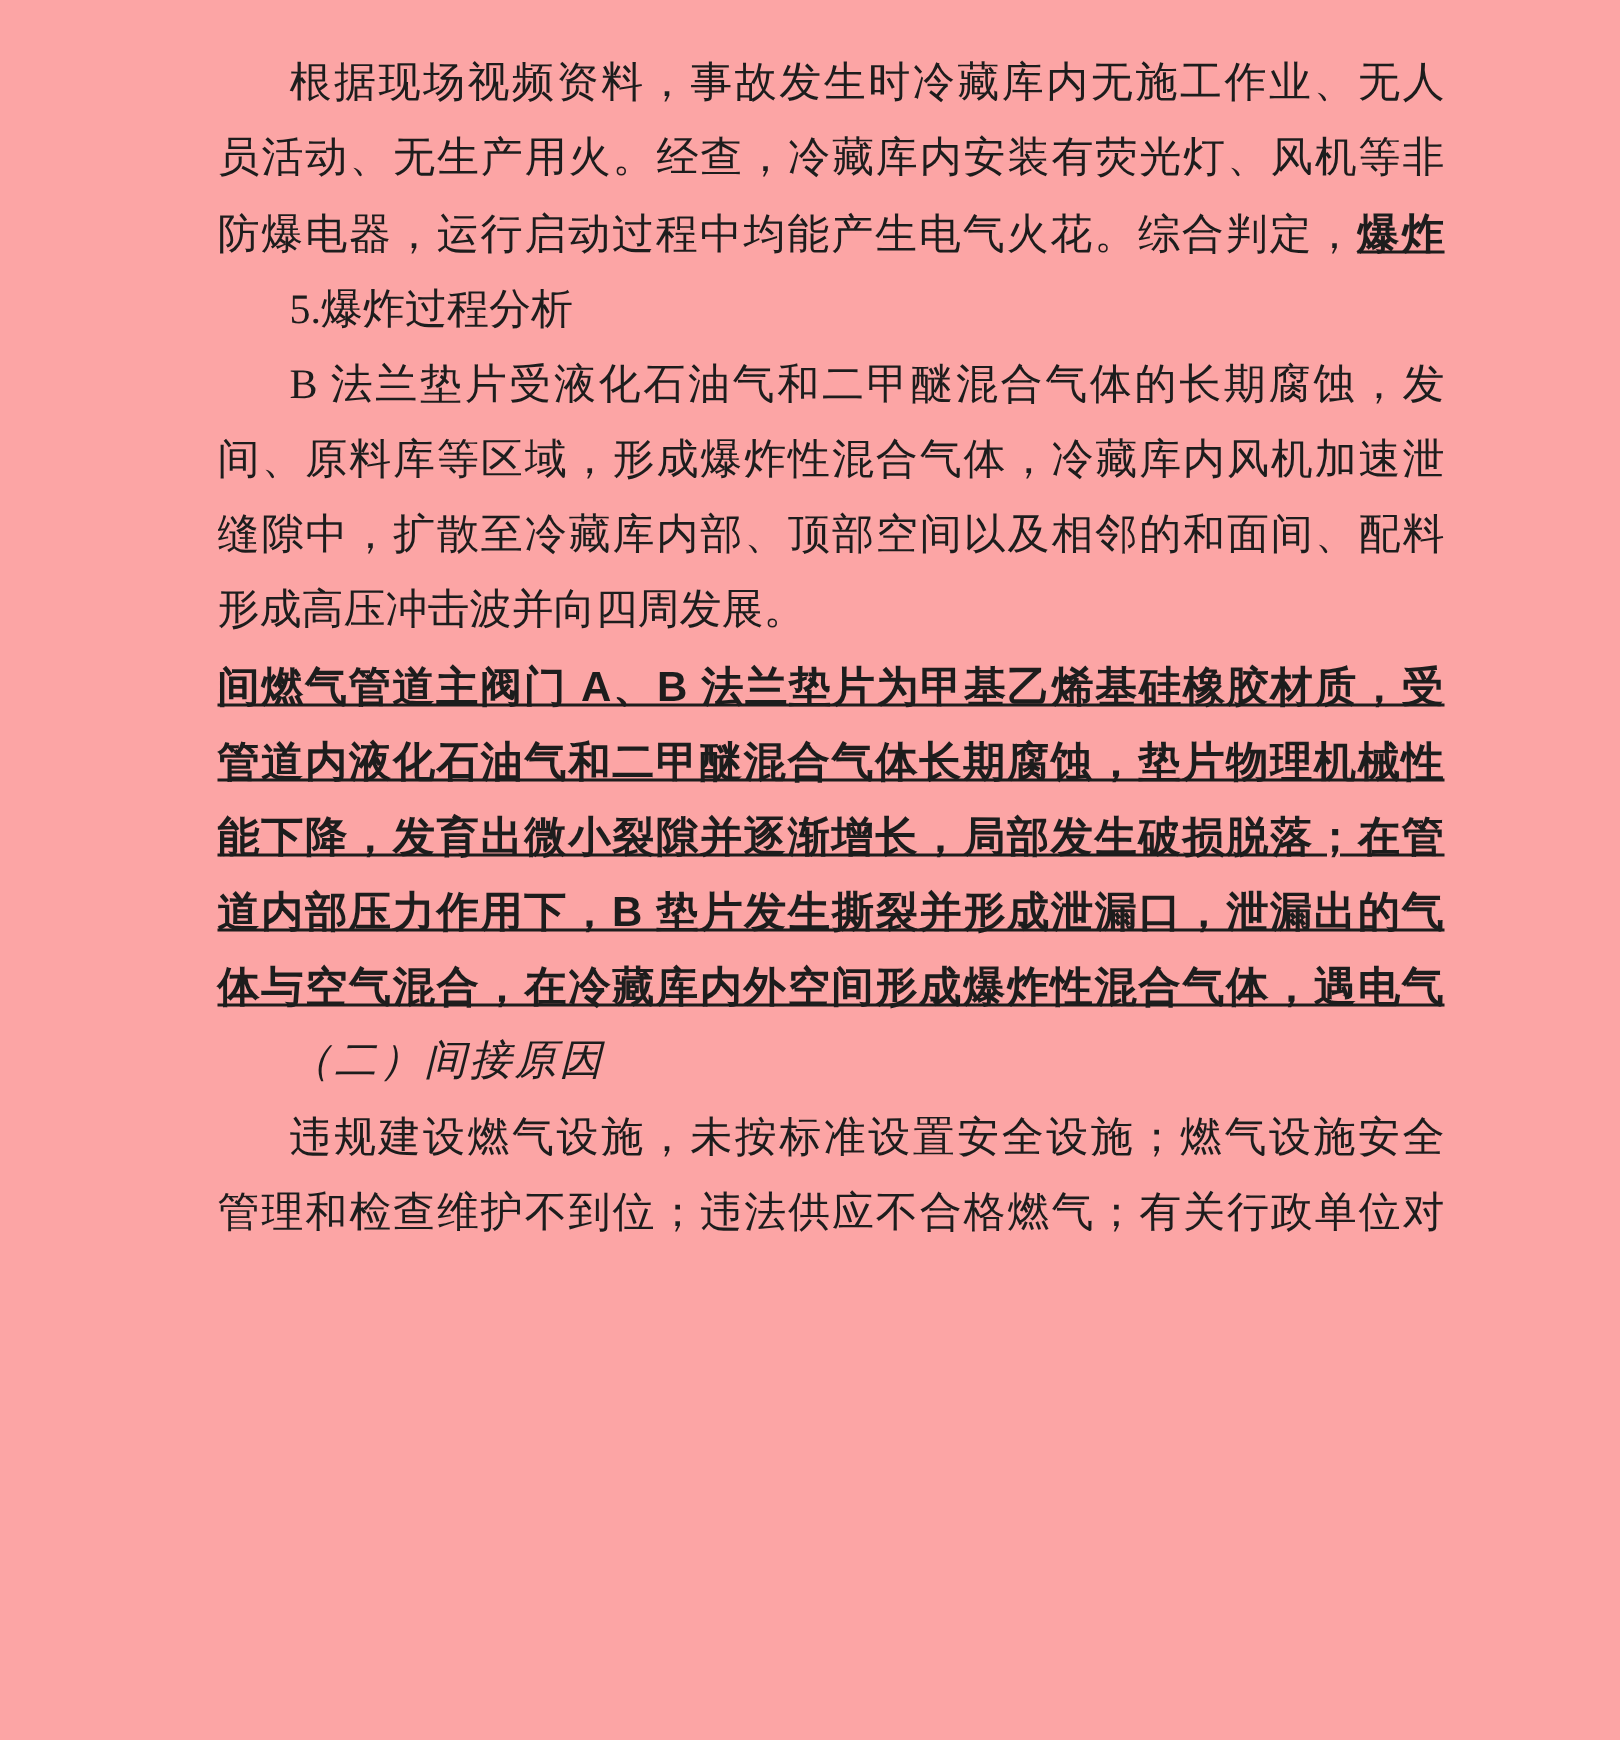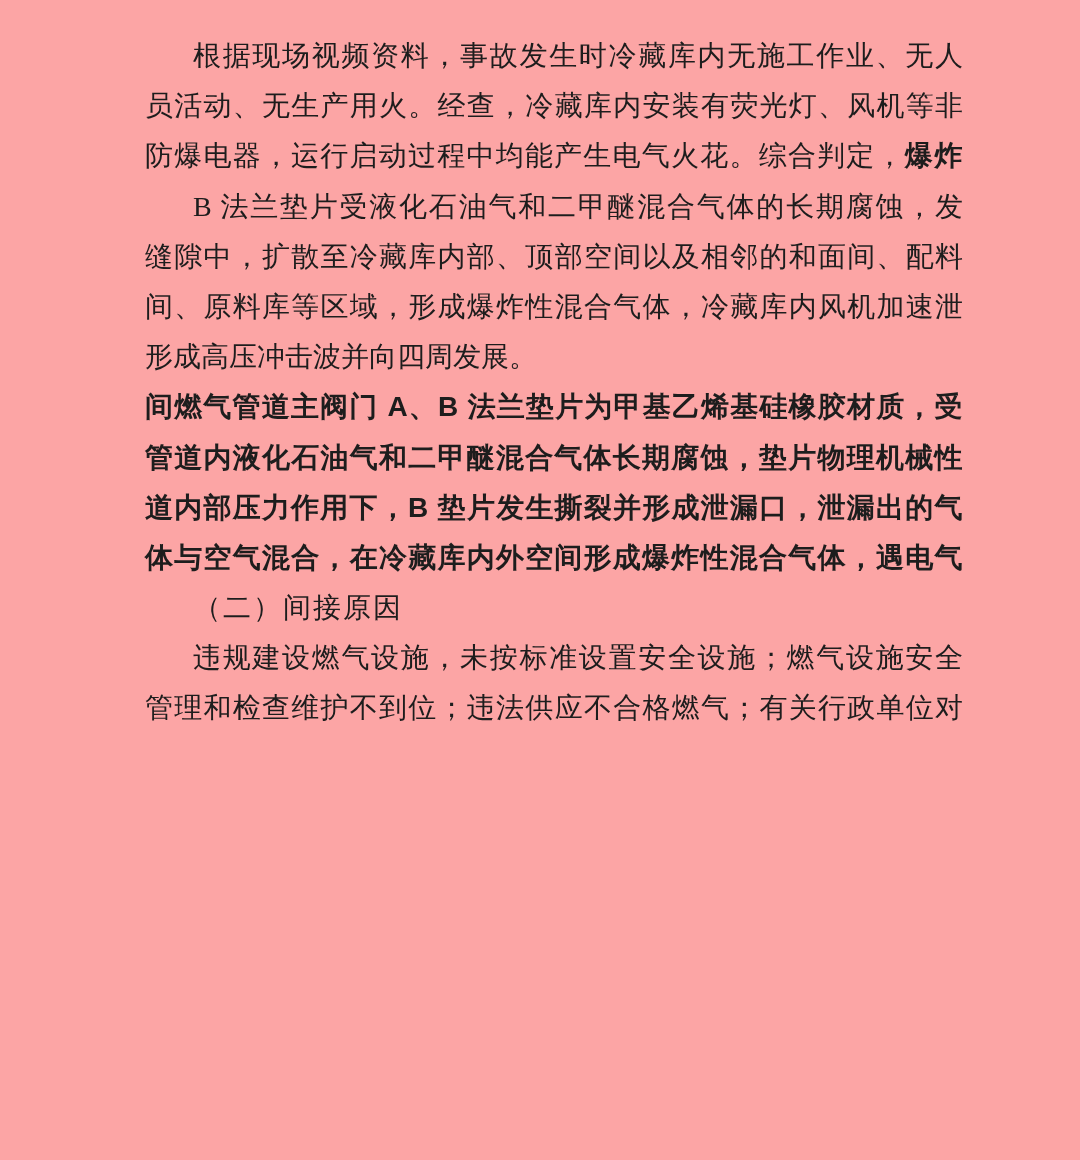--- a/index.html
+++ b/index.html
@@ -32,39 +32,43 @@
   }
   .line.indent { padding-left: 48px; }
   .run-regular {
     font-family: "Liberation Serif", serif;
     font-weight: 400;
   }
   .run-bold {
     font-family: "Liberation Sans", sans-serif;
     font-weight: 700;
     letter-spacing: 0.5px;
+    text-decoration: underline;
   }
   .run-kaiti {
     font-family: "Liberation Serif", serif;
+    font-style: italic;
     letter-spacing: 2px;
   }
 </style>
 </head>
 <body>
 
 <div class="page">
   <div class="text-block">
       <div class="line indent fill"><span class="run-regular">根据现场视频资料，事故发生时冷藏库内无施工作业、无人</span></div>
       <div class="line fill"><span class="run-regular">员活动、无生产用火。经查，冷藏库内安装有荧光灯、风机等非</span></div>
       <div class="line fill"><span class="run-regular">防爆电器，运行启动过程中均能产生电气火花。综合判定，</span><span class="run-bold">爆炸</span></div>
+      <div class="line indent"><span class="run-regular">5.爆炸过程分析</span></div>
       <div class="line indent fill"><span class="run-regular">B 法兰垫片受液化石油气和二甲醚混合气体的长期腐蚀，发</span></div>
+      <div class="line fill"><span class="run-regular">间、原料库等区域，形成爆炸性混合气体，冷藏库内风机加速泄</span></div>
       <div class="line fill"><span class="run-regular">缝隙中，扩散至冷藏库内部、顶部空间以及相邻的和面间、配料</span></div>
-      <div class="line fill"><span class="run-regular">间、原料库等区域，形成爆炸性混合气体，冷藏库内风机加速泄</span></div>
       <div class="line"><span class="run-regular">形成高压冲击波并向四周发展。</span></div>
       <div class="line fill"><span class="run-bold">间燃气管道主阀门 A、B 法兰垫片为甲基乙烯基硅橡胶材质，受</span></div>
       <div class="line fill"><span class="run-bold">管道内液化石油气和二甲醚混合气体长期腐蚀，垫片物理机械性</span></div>
+      <div class="line fill"><span class="run-bold">能下降，发育出微小裂隙并逐渐增长，局部发生破损脱落；在管</span></div>
       <div class="line fill"><span class="run-bold">道内部压力作用下，B 垫片发生撕裂并形成泄漏口，泄漏出的气</span></div>
       <div class="line fill"><span class="run-bold">体与空气混合，在冷藏库内外空间形成爆炸性混合气体，遇电气</span></div>
       <div class="line indent"><span class="run-kaiti">（二）间接原因</span></div>
       <div class="line indent fill"><span class="run-regular">违规建设燃气设施，未按标准设置安全设施；燃气设施安全</span></div>
       <div class="line fill"><span class="run-regular">管理和检查维护不到位；违法供应不合格燃气；有关行政单位对</span></div>
     </div>
 </div>
 
 </body></html>

